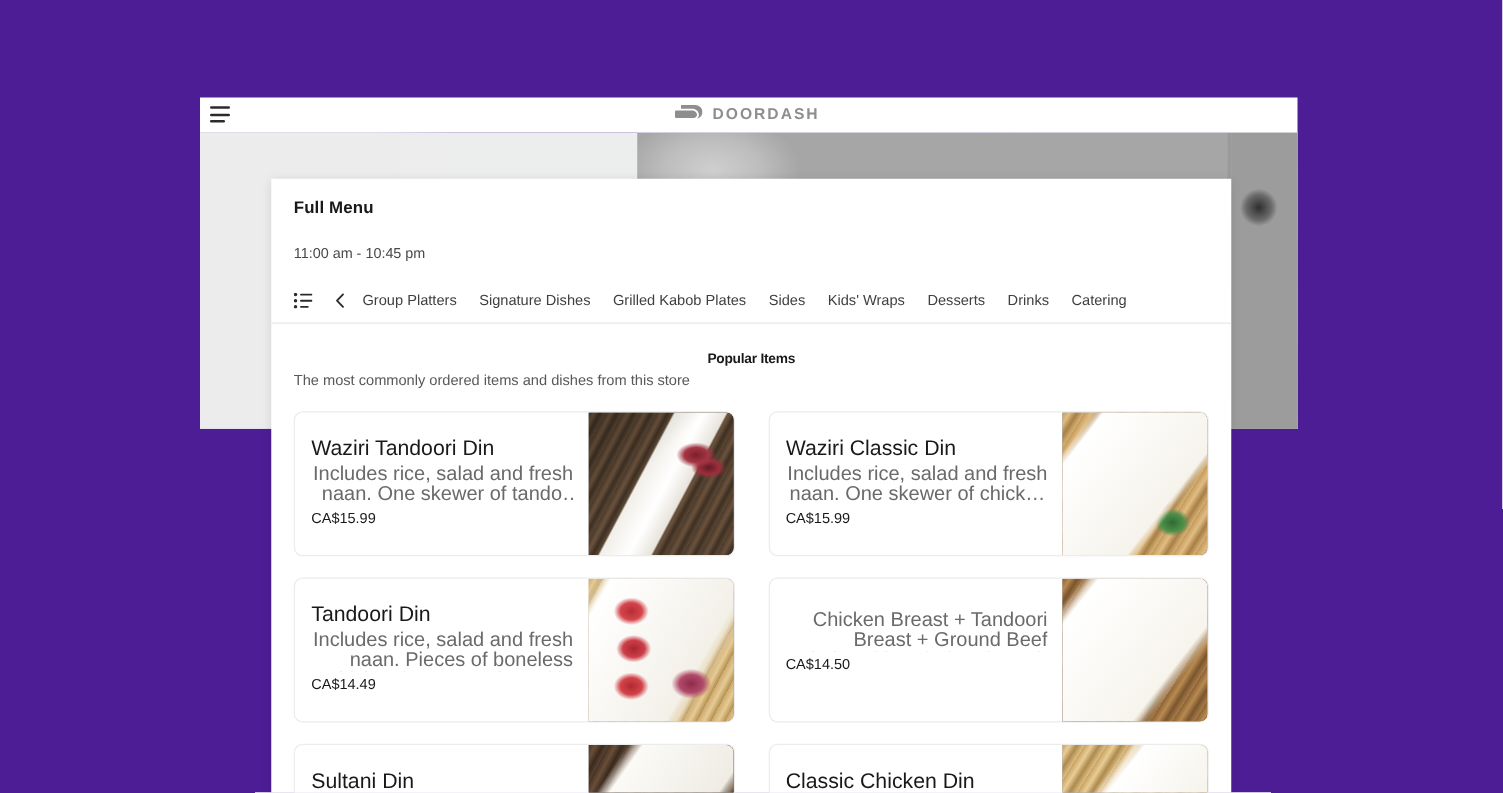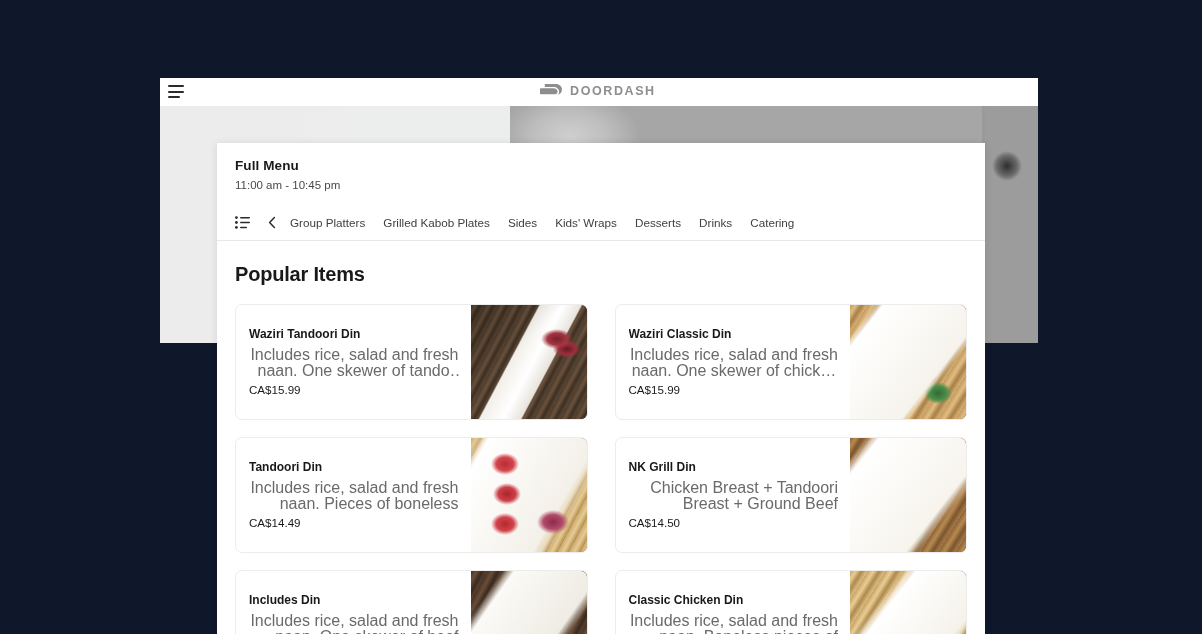--- a/index.html
+++ b/index.html
@@ -2,21 +2,21 @@
 <html><head>
 <meta charset="utf-8">
 <style>
   * { box-sizing: border-box; margin: 0; padding: 0; }
   html, body {
     width: 1202px; height: 634px;
     background: #ffffff;
     font-family: "Liberation Sans", sans-serif;
     overflow: hidden;
   }
-  #page { position: relative; width: 1202px; height: 634px; background:#0f172a; }
+  #page { position: relative; width: 1202px; height: 634px; background:#4c1d95; }
 
   
   .topbar {
     position: absolute; left: 160px; top: 78px;
     width: 878px; height: 28px;
     background: #ffffff;
     display: flex; align-items: center;
   }
   .hamburger {
     position: absolute; left: 168px; top: 85px;
@@ -94,42 +94,42 @@
     background: #ffffff;
     box-shadow: 0 1px 8px rgba(0,0,0,0.10);
     overflow: hidden;
   }
   .sheet-header { padding: 14px 18px 12px 18px; }
   .menu-title {
     font-size: 13.5px; font-weight: bold; color: #191919;
     letter-spacing: 0.1px; line-height: 18px;
   }
   .menu-hours {
-    font-size: 11.5px; color: #494949; margin-top: 2px; line-height: 16px;
+    font-size: 11.5px; color: #494949; margin-top: 20px; line-height: 16px;
   }
 
   
   .tabstrip {
     display: flex; align-items: center;
     padding: 0 18px; height: 36px;
     border-bottom: 1px solid #e8e8e8;
     gap: 0px;
   }
   .list-icon { width: 15px; height: 13px; flex: none; margin-right: 16px; cursor:pointer; }
   .chev-back { width: 13px; height: 13px; flex: none; margin-right: 11px; cursor:pointer; }
   .tab {
     font-size: 11.7px; color: #3f3f3f; white-space: nowrap;
     padding: 0 9px; cursor: pointer; line-height: 36px;
   }
   .tab:first-of-type { padding-left: 0; }
 
   
   .section { padding: 22px 18px 0 18px; }
   .section-title {
-    font-size: 20px; font-weight: bold; color: #191919; letter-spacing: -0.2px;
+    font-size: 11px; font-weight: bold; color: #191919; letter-spacing: -0.2px; text-align: center;
   }
   .section-sub {
     font-size: 11.7px; color: #585858; margin-top: 5px;
   }
 
   .grid {
     display: grid;
     grid-template-columns: repeat(2, 1fr);
     gap: 17px 27px;
     margin-top: 18px;
@@ -143,21 +143,21 @@
     background: #fff;
     overflow: hidden;
     cursor: pointer;
   }
   .card-body {
     flex: 1 1 auto;
     padding: 21px 12px 0 13px;
     min-width: 0;
   }
   .card-name {
-    font-size: 12px; font-weight: bold; color: #191919;
+    font-size: 17px; font-weight: normal; color: #191919;
     line-height: 16px; white-space: nowrap; overflow: hidden; text-overflow: ellipsis;
   }
   .card-desc {
     font-size: 16px; color: #6a6a6a; line-height: 16px;
     margin-top: 5px;
     display: -webkit-box; -webkit-line-clamp: 2; -webkit-box-orient: vertical;
     overflow: hidden;
     text-align: right;
   }
   .card-price {
@@ -261,30 +261,32 @@
         <circle cx="1.4" cy="6.5" r="1.4" fill="#2b2b2b"></circle>
         <rect x="5" y="5.8" width="10" height="1.5" rx="0.75" fill="#2b2b2b"></rect>
         <circle cx="1.4" cy="11.4" r="1.4" fill="#2b2b2b"></circle>
         <rect x="5" y="10.7" width="7" height="1.5" rx="0.75" fill="#2b2b2b"></rect>
       </svg>
       <svg class="chev-back" viewBox="0 0 13 13">
         <path d="M8.4 1.5L3.6 6.5l4.8 5" fill="none" stroke="#2b2b2b" stroke-width="1.5" stroke-linecap="round" stroke-linejoin="round"></path>
       </svg>
 
       <div class="tab">Group Platters</div>
+      <div class="tab">Signature Dishes</div>
       <div class="tab">Grilled Kabob Plates</div>
       <div class="tab">Sides</div>
       <div class="tab">Kids' Wraps</div>
       <div class="tab">Desserts</div>
       <div class="tab">Drinks</div>
       <div class="tab">Catering</div>
     </div>
 
     <div class="section">
       <div class="section-title">Popular Items</div>
+      <div class="section-sub">The most commonly ordered items and dishes from this store</div>
 
       <div class="grid">
 
         <div class="card">
           <div class="card-body">
             <div class="card-name">Waziri Tandoori Din</div>
             <div class="card-desc">Includes rice, salad and fresh naan. One skewer of tandori kabob and one shish...</div>
             <div class="card-price">CA$15.99</div>
           </div>
           <div class="card-img img-kabob-dark"></div>
@@ -303,30 +305,29 @@
           <div class="card-body">
             <div class="card-name">Tandoori Din</div>
             <div class="card-desc">Includes rice, salad and fresh naan. Pieces of boneless chicken breast marinated in spicy...</div>
             <div class="card-price">CA$14.49</div>
           </div>
           <div class="card-img img-tandoori"></div>
         </div>
 
         <div class="card">
           <div class="card-body">
-            <div class="card-name">NK Grill Din</div>
             <div class="card-desc">Chicken Breast + Tandoori Breast + Ground Beef Kabobs with Salad and Fresh bread....</div>
             <div class="card-price">CA$14.50</div>
           </div>
           <div class="card-img img-nk-grill"></div>
         </div>
 
         <div class="card">
           <div class="card-body">
-            <div class="card-name">Includes Din</div>
+            <div class="card-name">Sultani Din</div>
             <div class="card-desc">Includes rice, salad and fresh naan. One skewer of beef tenderloin and one shish...</div>
 
           </div>
           <div class="card-img img-sultani"></div>
         </div>
 
         <div class="card">
           <div class="card-body">
             <div class="card-name">Classic Chicken Din</div>
             <div class="card-desc">Includes rice, salad and fresh naan. Boneless pieces of chicken breast, marinated in...</div>

